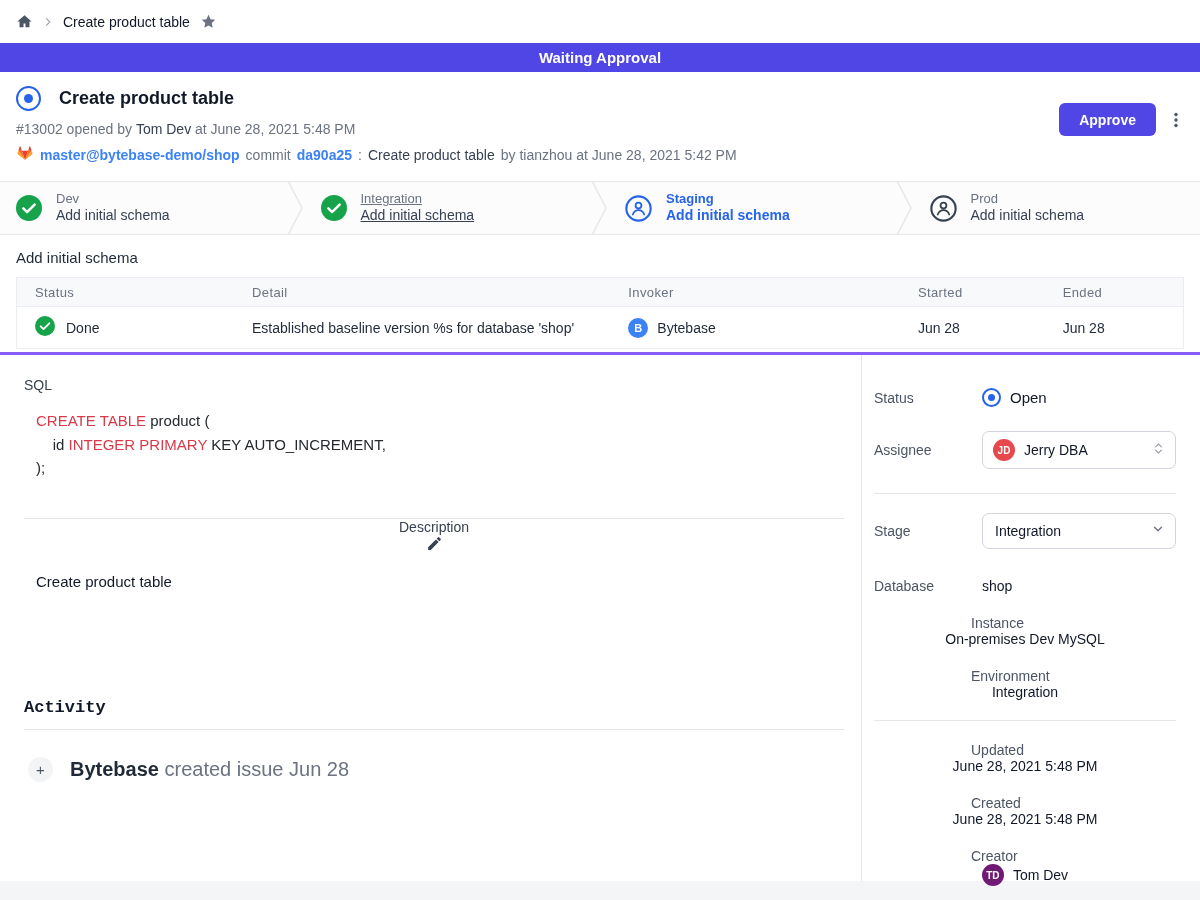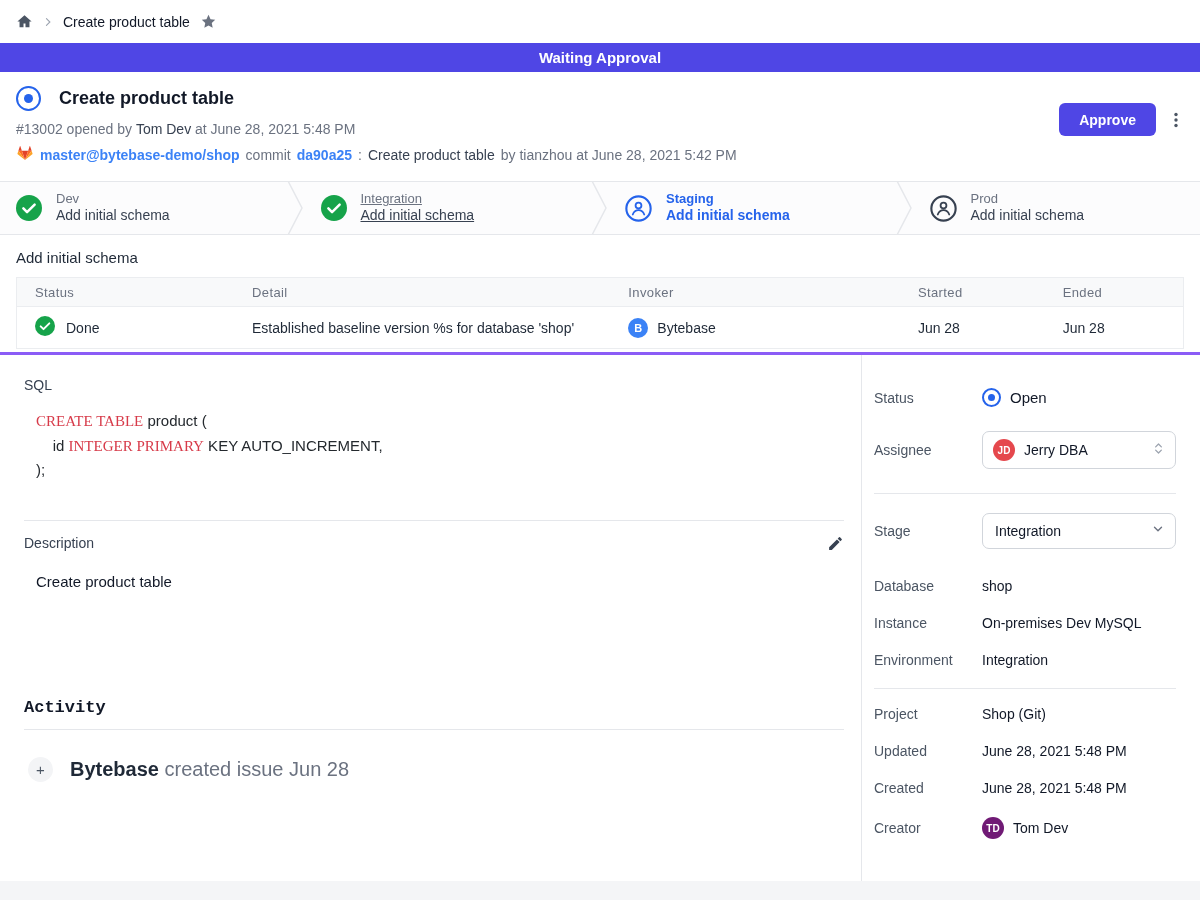--- a/index.html
+++ b/index.html
@@ -55,23 +55,23 @@
   .avatar { border-radius:50%; color:#fff; display:inline-flex; align-items:center; justify-content:center;
     font-weight:700; flex:none; }
   .avatar-b { width:20px; height:20px; font-size:11px; background:#3b82f6; }
   
   .bottom { height:529px; display:flex; border-top:3px solid #8b5cf6; background:#fff; }
   .main-col { width:862px; border-right:1px solid #e5e7eb; padding:22px 17px 0 24px; position:relative; }
   .side-col { flex:1; padding:21px 24px 0 12px; }
   .section-label { font-size:14px; color:#374151; }
   
   .sql-code { margin:16px 0 0 12px; font-size:15px; line-height:23.5px; color:#24292e; white-space:pre; }
-  .kw { color:#d73a49;font-family:Liberation Serif, serif; }
+  .kw { color:#d73a49; }
   .hdiv { border:none; border-top:1px solid #e5e7eb; margin-top:38px; }
-  .desc-row { margin-top:14px; display:flex; align-items:center; justify-content:space-between; }
+  .desc-row { display:flex; align-items:center; justify-content:space-between;flex-direction:column; }
   .desc-content { margin:21px 0 0 12px; font-size:15px; color:#111827; }
   .activity-title { margin-top:108px; font-size:17px; font-weight:700; color:#111827;font-family:Liberation Mono, monospace; }
   .activity-div { border:none; border-top:1px solid #e5e7eb; margin-top:12px; }
   .activity-item { margin:27px 0 0 4px; display:flex; align-items:center; gap:17px; }
   .plus-circle { width:25px; height:25px; border-radius:50%; background:#f3f4f6; color:#4b5563;
     display:inline-flex; align-items:center; justify-content:center; font-size:15px; flex:none; }
   .activity-text { font-size:20px; color:#6b7280; }
   .activity-text .strong { color:#1f2937; font-weight:700; }
   
   .side-row { display:flex; align-items:center; }
@@ -84,21 +84,21 @@
   .status-row .side-value { font-size:15px; font-weight:400; }
   .select-box { flex:1; height:38px; border:1px solid #d1d5db; border-radius:7px; background:#fff;
     display:flex; align-items:center; gap:9px; padding:0 10px 0 10px; cursor:pointer; }
   .select-box .grow { flex:1; font-size:14px; color:#111827; }
   .assignee-row { margin-top:24px; }
   .avatar-jd { width:22px; height:22px; font-size:10px; background:#e5484d; }
   .avatar-td { width:22px; height:22px; font-size:10px; background:#701a75; }
   .side-div { border:none; border-top:1px solid #e5e7eb; margin:24px 0 0 0; }
   .stage-row { margin-top:19px; }
   .stage-row .select-box { height:36px; }
-  .mt30 { margin-top:29px; } .mt22 { margin-top:21px; }
+  .mt30 { margin-top:29px; } .mt22 { margin-top:21px;flex-direction:column; }
   .side-div2 { border:none; border-top:1px solid #e5e7eb; margin:20px 0 0 0; }
   .mt20 { margin-top:17px; }
 </style>
 </head>
 <body>
 
 <div class="crumb-bar">
   <span class="icon-btn">
     <svg width="17" height="17" viewBox="0 0 24 24">
         <path fill="#4b5563" d="M12 3 2 12h3v8.2h5.6v-5.4h2.8v5.4H19V12h3z"></path>
@@ -345,24 +345,20 @@
       <span class="side-label">Instance</span>
       <span class="side-value">On-premises Dev MySQL</span>
     </div>
     <div class="side-row mt22">
       <span class="side-label">Environment</span>
       <span class="side-value">Integration</span>
     </div>
 
     <hr class="side-div2">
 
-    <div class="side-row mt20">
-      <span class="side-label">Project</span>
-      <span class="side-value">Shop (Git)</span>
-    </div>
     <div class="side-row mt22">
       <span class="side-label">Updated</span>
       <span class="side-value">June 28, 2021 5:48 PM</span>
     </div>
     <div class="side-row mt22">
       <span class="side-label">Created</span>
       <span class="side-value">June 28, 2021 5:48 PM</span>
     </div>
     <div class="side-row mt22">
       <span class="side-label">Creator</span>

